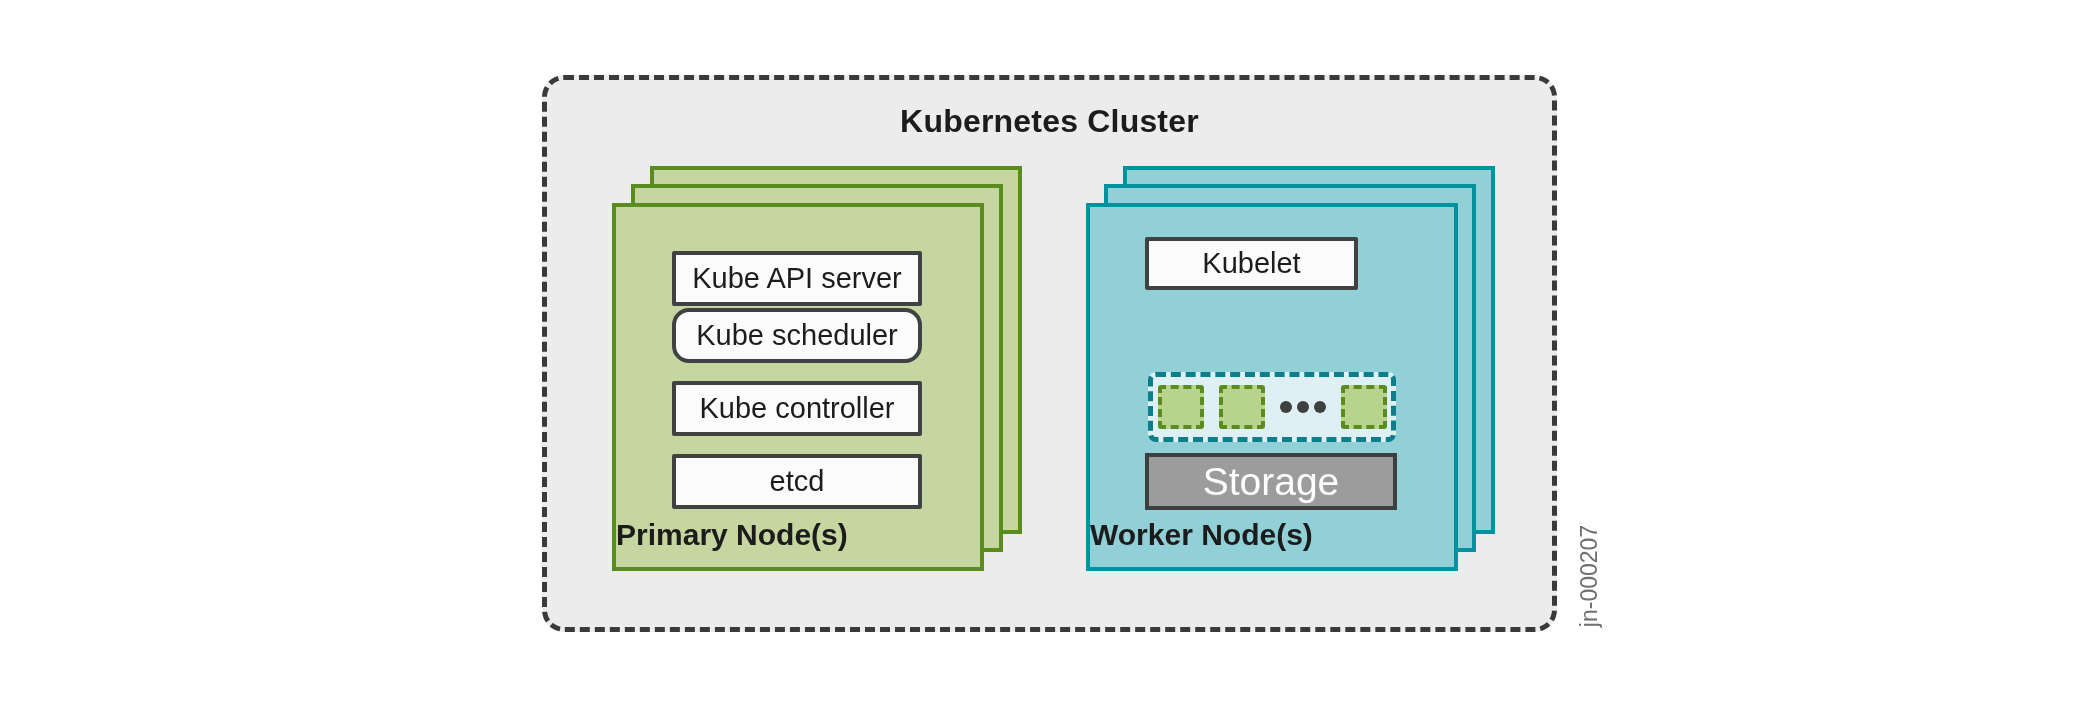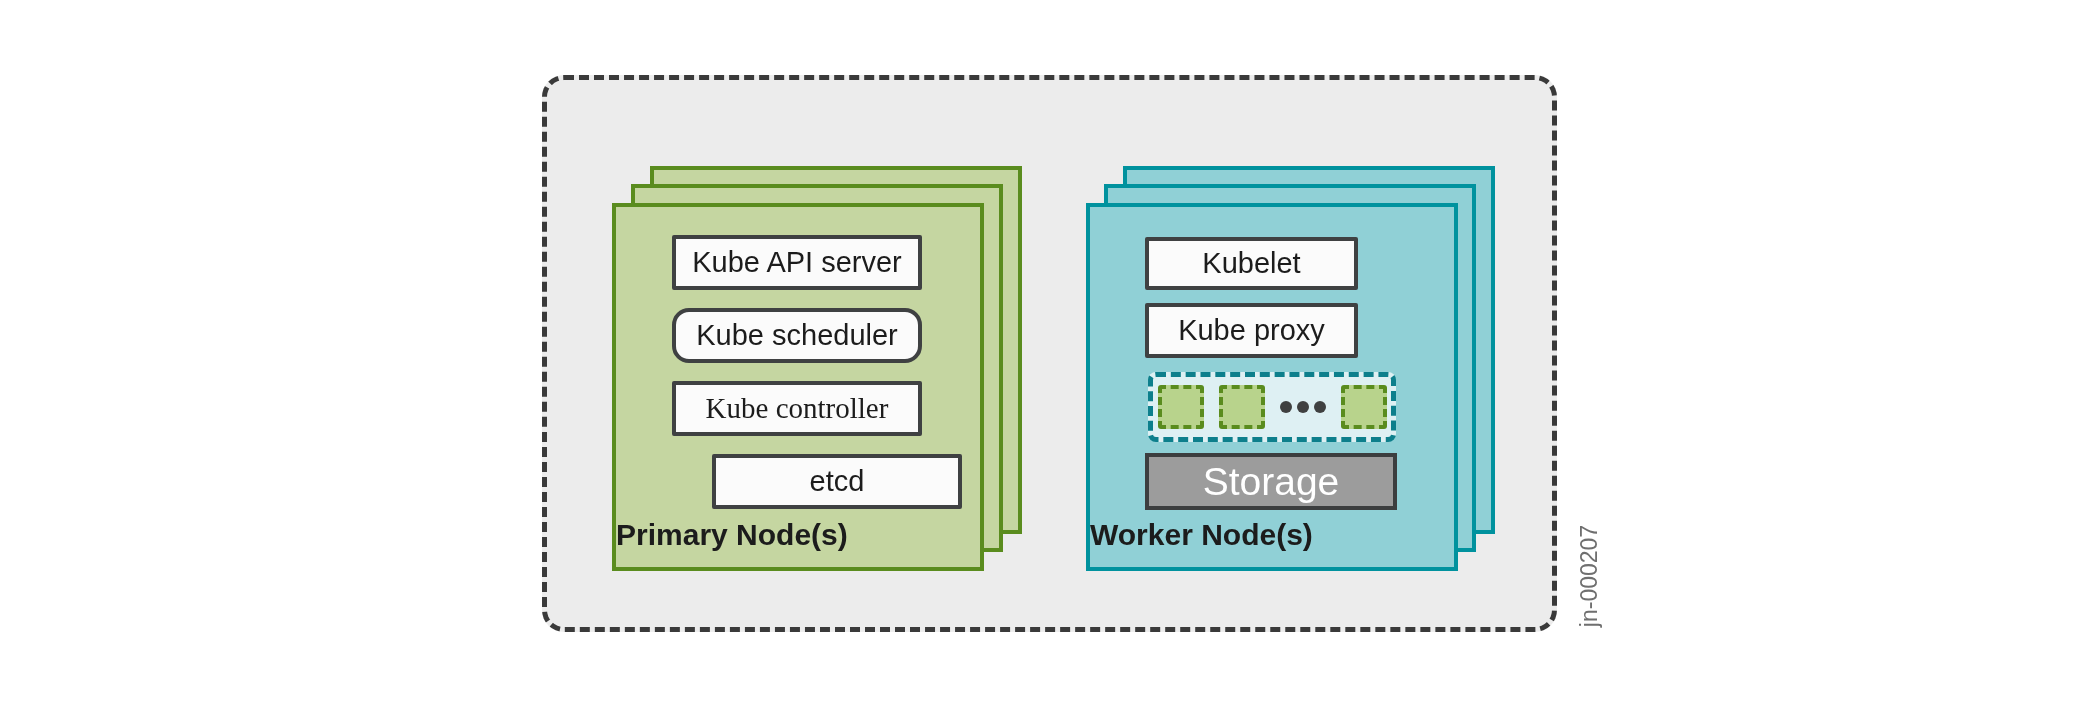--- a/index.html
+++ b/index.html
@@ -56,24 +56,24 @@
     position: absolute;
     left: 56px; width: 250px; height: 55px;
     box-sizing: border-box;
     background: var(--component-fill, #fbfbfb);
     border: 4px solid var(--component-border, #3f4142);
     border-radius: 2px;
     display: flex; align-items: center; justify-content: center;
     font-size: 29px;
     white-space: nowrap;
   }
-  .c1 { top: 28px; }
+  .c1 { top: 44px; }
   .c2 { top: 101px; border-radius: 17px; }
-  .c3 { top: 174px; font-family: Liberation Serif, serif; }
-  .c4 { top: 247px; margin-left: 40px; }
+  .c3 { top: 174px; }
+  .c4 { top: 247px; }
 
   .t-comp { left: 55px; width: 213px; }
   .tc1 { top: 30px; height: 53px; }
   .tc2 { top: 96px; height: 55px; }
 
   .pods-strip {
     position: absolute;
     left: 58px; top: 165px;
     width: 248px; height: 70px;
     box-sizing: border-box;
@@ -128,36 +128,36 @@
     white-space: nowrap;
   }
 </style>
 </head>
 <body>
 
 <div class="canvas">
 
   <div class="cluster-box">
 
+    <div class="cluster-title">Kubernetes Cluster</div>
 
     <div class="card green g-back"></div>
     <div class="card green g-mid"></div>
     <div class="card green g-front">
       <div class="component c1">Kube API server</div>
       <div class="component c2">Kube scheduler</div>
       <div class="component c3">Kube controller</div>
       <div class="component c4">etcd</div>
       <div class="node-label">Primary Node(s)</div>
     </div>
 
     <div class="card teal t-back"></div>
     <div class="card teal t-mid"></div>
     <div class="card teal t-front">
       <div class="component t-comp tc1">Kubelet</div>
-      <div class="component t-comp tc2">Kube proxy</div>
 
       <div class="pods-strip">
         <div class="pod-box"></div>
         <div class="pod-box"></div>
         <div class="dots-group">
           <div class="dot"></div>
           <div class="dot"></div>
           <div class="dot"></div>
         </div>
         <div class="pod-box"></div>

